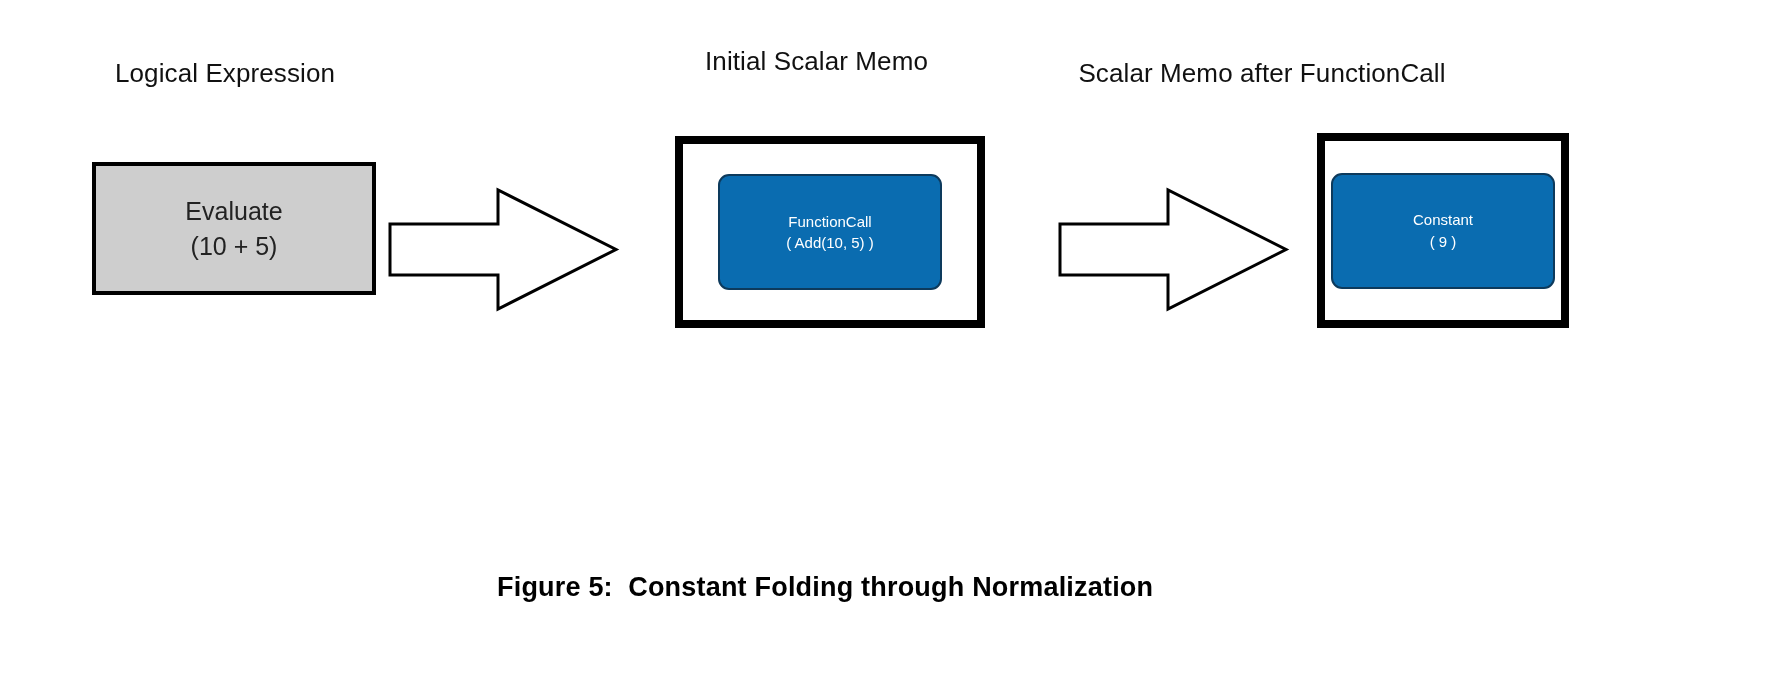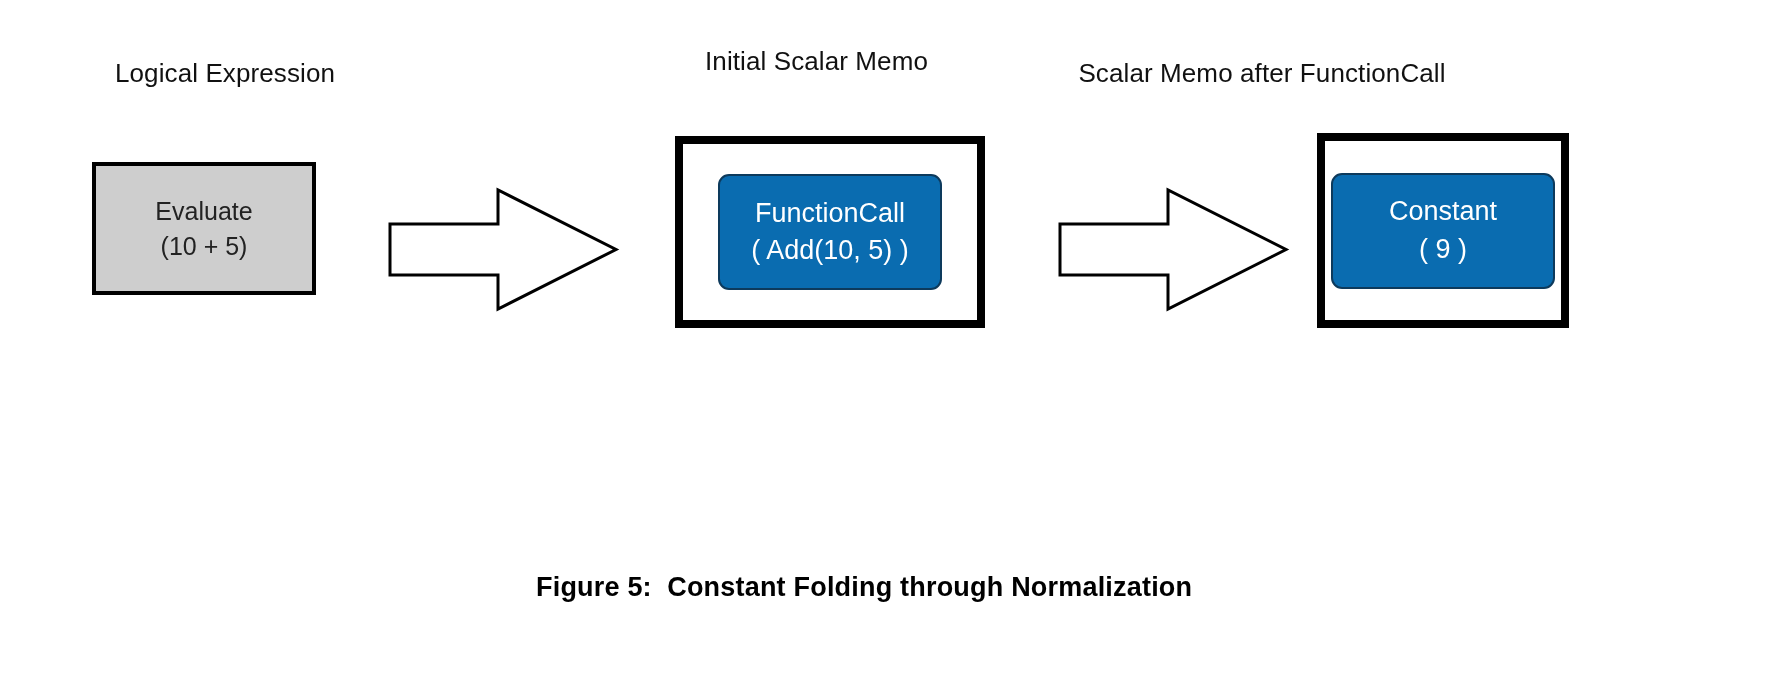--- a/index.html
+++ b/index.html
@@ -32,21 +32,21 @@
   }
   #heading-0 { left: 88px;   top: 58px; margin-left: 27px; }
   #heading-1 { left: 705px;  top: 46px; }
   #heading-2 { left: 1262px; top: 58px; transform: translateX(-50%); }
 
   
   .gray-box {
     position: absolute;
     left: 92px;
     top: 162px;
-    width: 224px;
+    width: 284px;
     height: 133px;
     background: #cecece;
     border: 4px solid #000000;
     box-sizing: border-box;
     display: flex;
     flex-direction: column;
     align-items: center;
     justify-content: center;
     gap: 3px;
   }
@@ -77,21 +77,21 @@
     border: 2px solid #0d3a5c;
     border-radius: 11px;
     display: flex;
     flex-direction: column;
     align-items: center;
     justify-content: center;
     gap: 2px;
     box-sizing: border-box;
   }
   .memo-node .line {
-    font-size: 27px;
+    font-size: 15px;
     color: #ffffff;
     line-height: 1.3;
     white-space: nowrap;
   }
 
   
   .block-arrow {
     position: absolute;
     top: 188px;
     width: 230px;
@@ -109,21 +109,20 @@
   
   .figure-caption {
     position: absolute;
     left: 497px;
     top: 572px;
     font-size: 27px;
     font-weight: bold;
     color: #000000;
     white-space: pre;
     letter-spacing: 0.2px;
-    margin-left: 39px;
   }
 </style>
 </head>
 <body>
 
 <div class="stage">
 
   <div class="col-heading" id="heading-0">Logical Expression</div>
   <div class="col-heading" id="heading-1">Initial Scalar Memo</div>
   <div class="col-heading" id="heading-2">Scalar Memo after FunctionCall</div>

